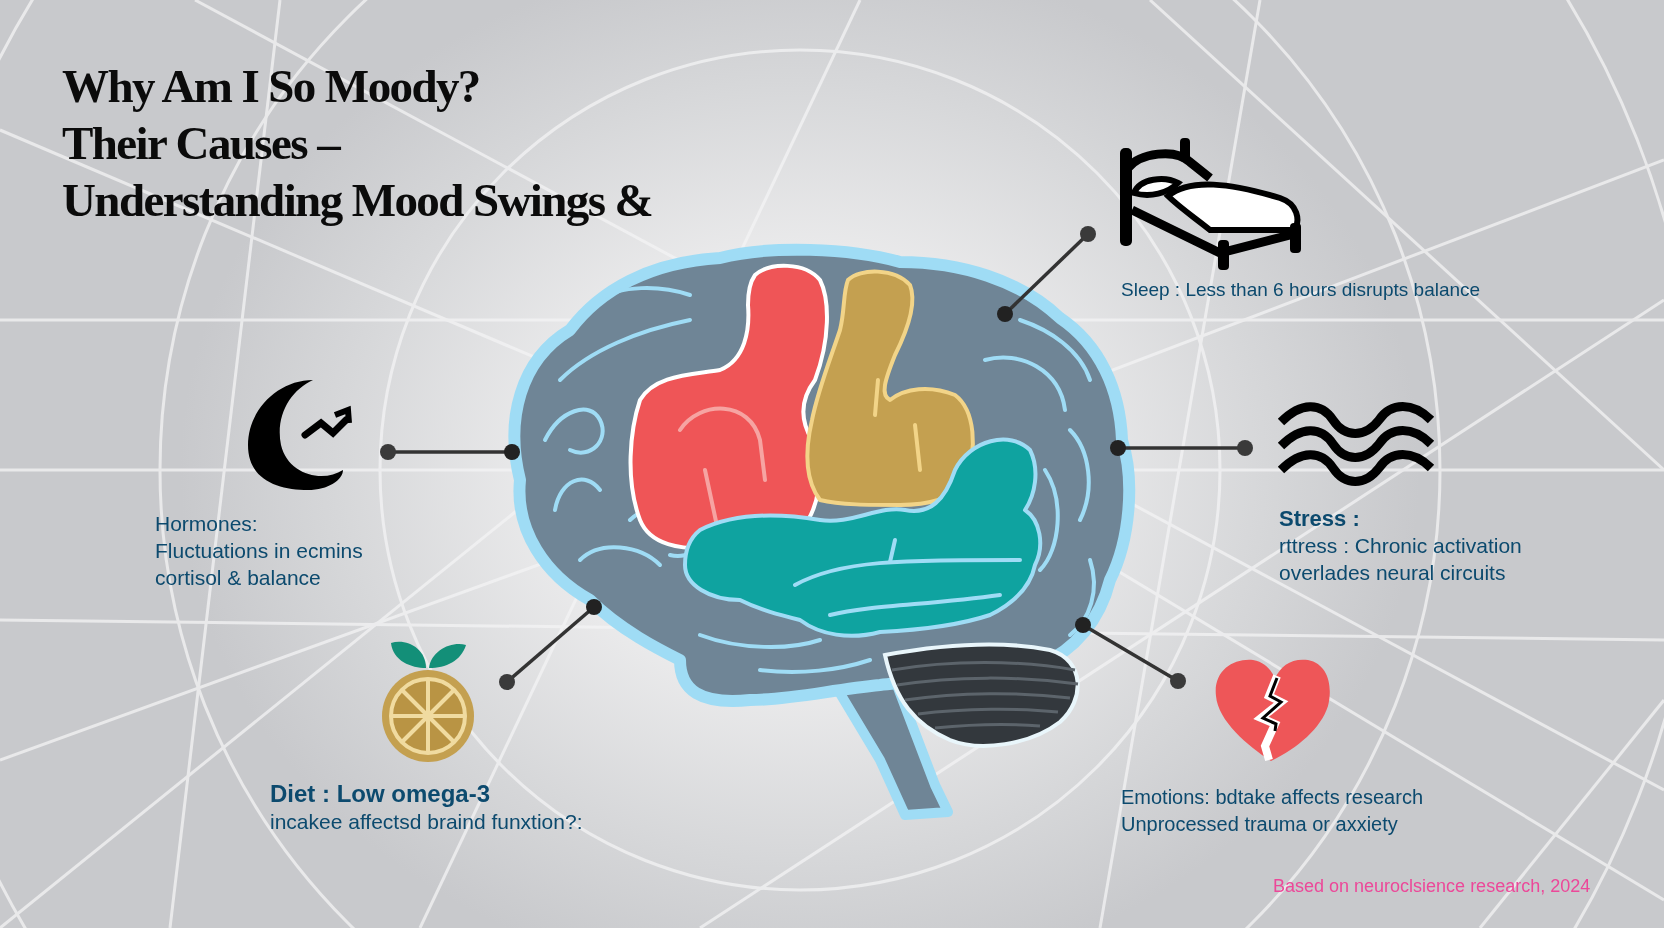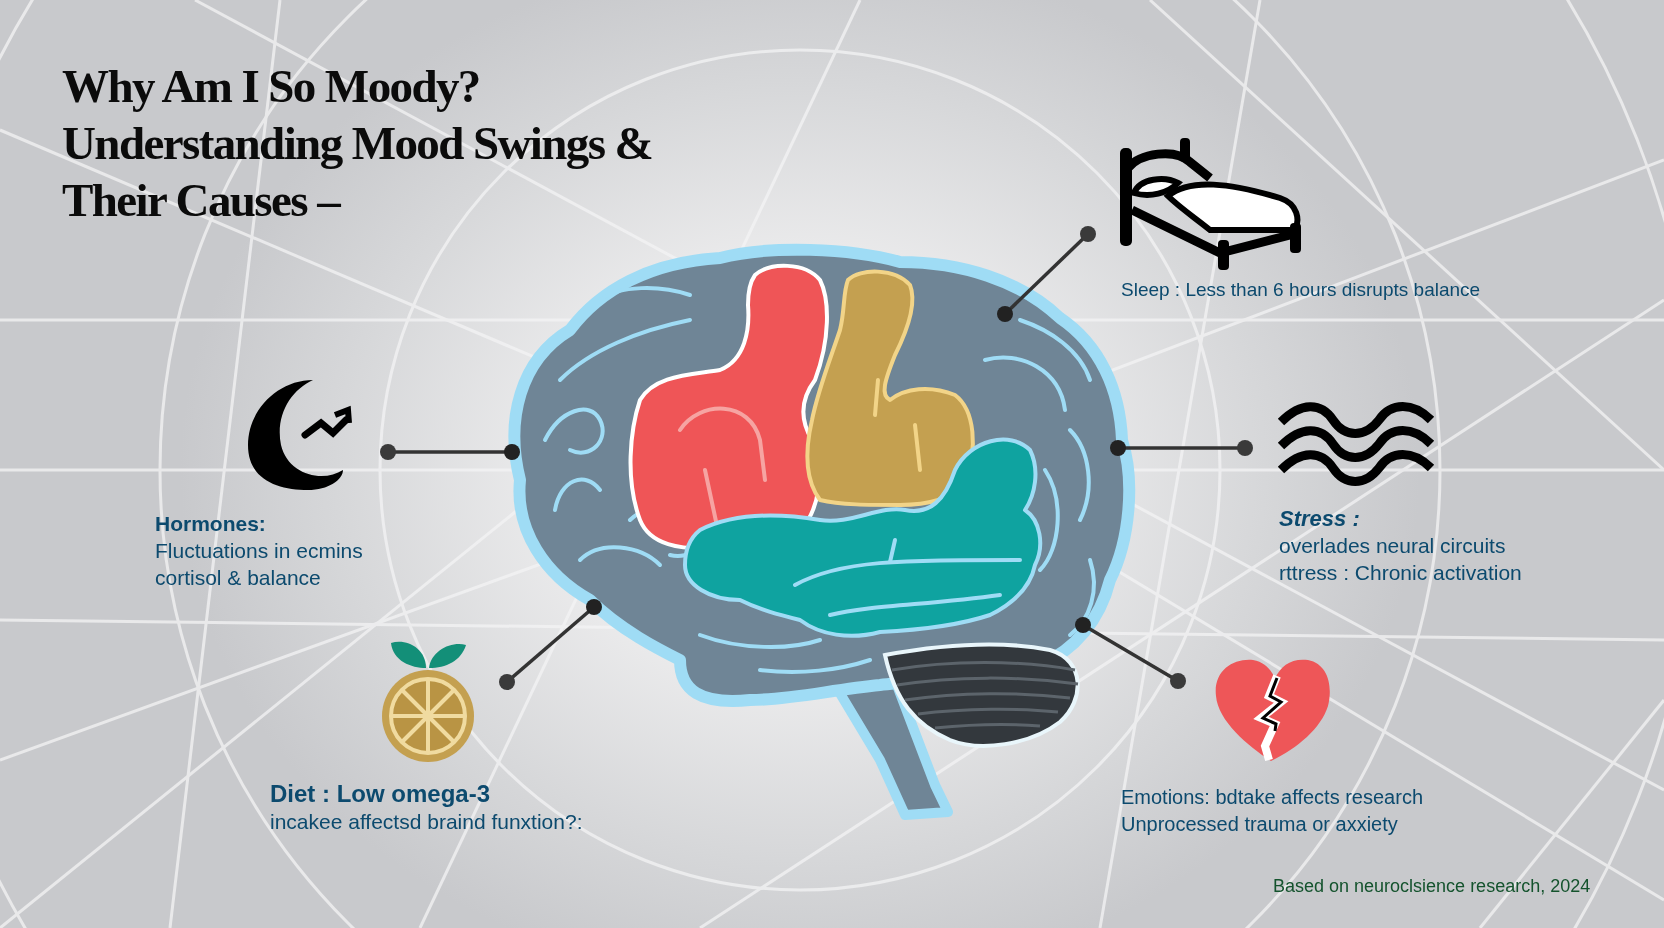--- a/index.html
+++ b/index.html
@@ -17,25 +17,25 @@
   }
   .title span { display:block; }
   .label {
     position:absolute; color:#0c4a6e; font-family:"Liberation Sans", sans-serif;
   }
   .label .head { font-weight:700; display:block; }
   .label .line { display:block; }
   .sleep { left:1121px; top:279px; font-size:19px; }
   .hormones { left:155px; top:510px; font-size:21px; line-height:27px; }
   .stress { left:1279px; top:505px; font-size:21px; line-height:27px; }
-  .stress .head { font-size:22px;font-style:italic; }
+  .stress .head { font-size:22px; }
   .diet { left:270px; top:780px; font-size:21px; line-height:28px; }
   .diet .head { font-size:24px; }
   .emotions { left:1121px; top:784px; font-size:20px; line-height:27px; }
-  .footer { position:absolute; left:1273px; top:876px; font-size:18px; color:#14532d; }
+  .footer { position:absolute; left:1273px; top:876px; font-size:18px; color:#ec4899; }
 </style>
 </head>
 <body>
 
 <svg id="bg-grid" viewBox="0 0 1664 928">
   <g stroke="#f4f4f5" stroke-width="3" fill="none" opacity="0.75">
     <circle cx="800" cy="470" r="420"></circle>
     <circle cx="800" cy="470" r="640"></circle>
     <circle cx="800" cy="470" r="900"></circle>
     <line x1="195" y1="0" x2="1664" y2="790"></line>
@@ -164,38 +164,38 @@
 
   <g transform="translate(1213,656)">
     <path d="M58 105 C35 90 5 65 3 40 C0 15 20 2 40 4 C52 6 58 14 62 22 C68 10 78 2 95 4 C115 8 120 30 115 50 C108 72 85 92 58 105 Z" fill="#ee5658"></path>
     <path d="M64 20 L56 40 L68 46 L48 62 L62 68 L52 90 L56 104" stroke="#fff" stroke-width="8" fill="none" stroke-linejoin="miter"></path>
     <path d="M64 22 L57 40 L68 46 L50 62 L63 68 L62 75" stroke="#000" stroke-width="3" fill="none"></path>
   </g>
 </svg>
 
 <h1 class="title">
   <span>Why Am I So Moody?</span>
+  <span>Their Causes –</span>
   <span>Understanding Mood Swings &amp;</span>
-  <span>Their Causes –</span>
 </h1>
 
 <div class="label sleep">
   <span class="line">Sleep : Less than 6 hours disrupts balance</span>
 </div>
 
 <div class="label hormones">
-  <span class="head" style="font-weight:700">Hormones:</span>
+  <span class="head" style="font-weight:400">Hormones:</span>
   <span class="line">Fluctuations in ecmins</span>
   <span class="line">cortisol &amp; balance</span>
 </div>
 
 <div class="label stress">
   <span class="head">Stress :</span>
+  <span class="line">rttress : Chronic activation</span>
   <span class="line">overlades neural circuits</span>
-  <span class="line">rttress : Chronic activation</span>
 </div>
 
 <div class="label diet">
   <span class="head">Diet : Low omega-3</span>
   <span class="line">incakee affectsd braind funxtion?:</span>
 </div>
 
 <div class="label emotions">
   <span class="line">Emotions: bdtake affects research</span>
   <span class="line">Unprocessed trauma or axxiety</span>

